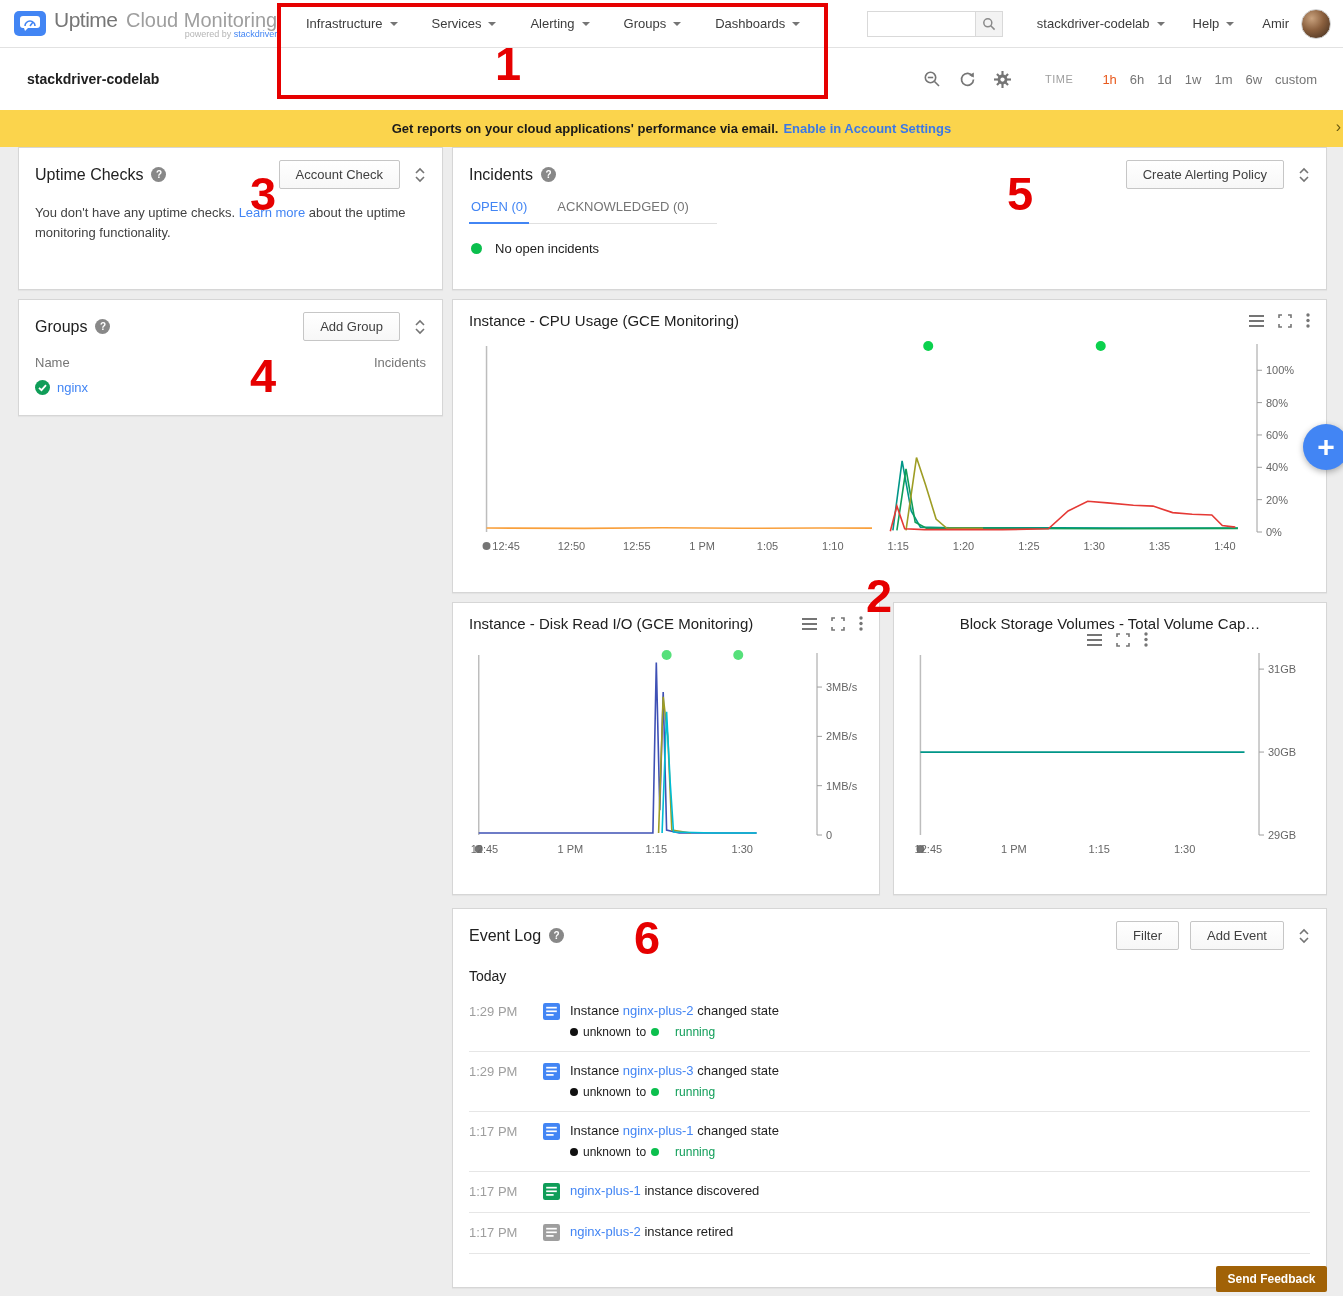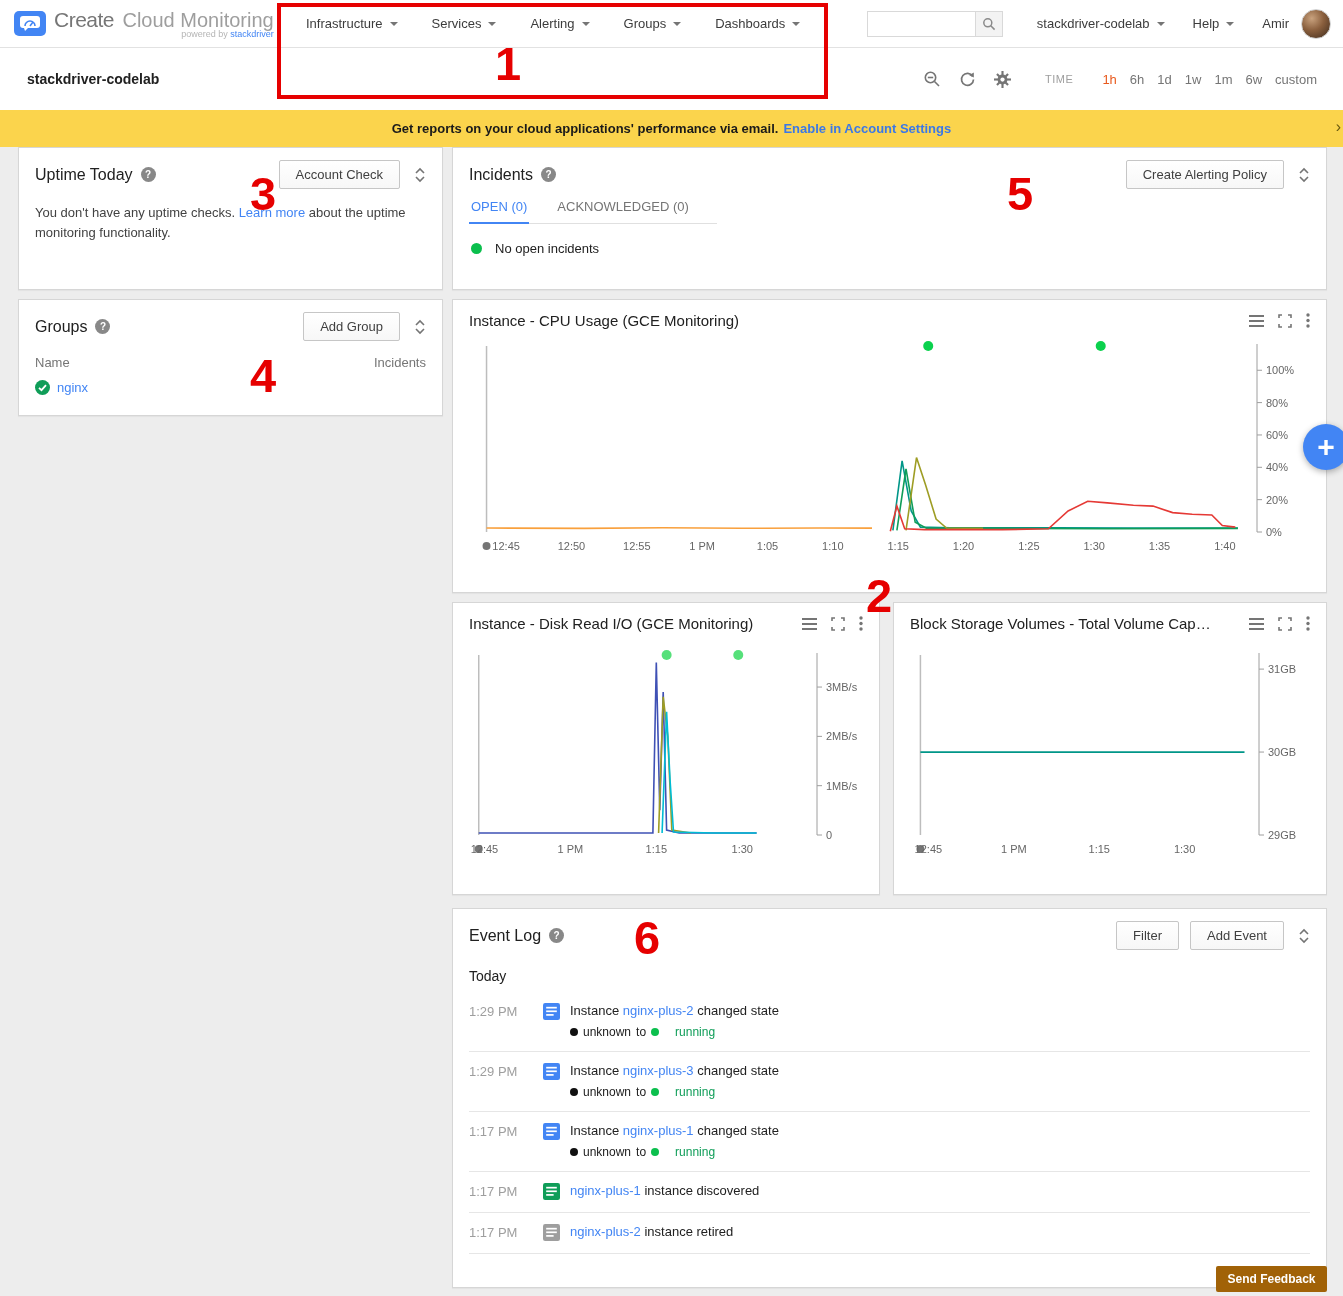--- a/index.html
+++ b/index.html
@@ -137,21 +137,21 @@
       <span class="brand-icon">
         <svg width="20" height="15" viewBox="0 0 20 15">
             <rect x="0" y="0" width="20" height="12" rx="3" fill="#fff"></rect>
             <path d="M5 10 A5 5 0 0 1 15 10" fill="none" stroke="#4285f4" stroke-width="1.6"></path>
             <line x1="10" y1="10" x2="13" y2="6" stroke="#4285f4" stroke-width="1.6"></line>
             <path d="M4 12 L8 12 L5 15 Z" fill="#fff"></path>
           </svg>
       </span>
       <div class="brand-text">
         <div class="brand-line">
-          <span class="brand-google">Create</span>
+          <span class="brand-google">Uptime</span>
           <span class="brand-product">Cloud Monitoring</span>
         </div>
         <div class="brand-powered">
           <span>powered by</span>
           <span class="sd">stackdriver</span>
         </div>
       </div>
     </div>
 
     <nav class="mainnav">
@@ -243,21 +243,21 @@
 
   <div class="banner">
     <span class="banner-text">Get reports on your cloud applications' performance via email.</span>
     <a class="banner-link">Enable in Account Settings</a>
     <span class="banner-chev">›</span>
   </div>
 
   <div class="card" id="uptime-card">
     <div class="card-head">
       <span class="card-title">
-        <span>Uptime Today</span>
+        <span>Uptime Checks</span>
         <span class="qmark">?</span>
       </span>
       <div class="head-spacer"></div>
       <button class="btn">Account Check</button>
       <span class="collapse-ic">
         <svg width="12" height="16" viewBox="0 0 12 16" fill="none" stroke="#757575" stroke-width="1.6">
             <path d="M2 6 L6 2 L10 6"></path>
             <path d="M2 10 L6 14 L10 10"></path>
           </svg>
       </span>
@@ -436,21 +436,21 @@
         <text x="288.2542372881356" y="206" class="mid">1:30</text>
         <polyline points="24.7,186.0 133.6,186.0 198.9,186.0 202.3,15.4 205.8,163.3 209.2,45.0 212.6,183.1 225.2,186.0 302.6,186.0" fill="none" stroke="#3f51b5" stroke-width="1.6"></polyline>
         <polyline points="204.6,186.0 209.2,49.9 213.8,89.4 217.8,183.1 236.7,186.0" fill="none" stroke="#9e9d24" stroke-width="1.6"></polyline>
         <polyline points="208.1,186.0 212.6,64.7 216.1,133.8 219.5,185.0 259.6,186.0 302.6,186.0" fill="none" stroke="#00bcd4" stroke-width="1.6"></polyline>
         <circle cx="212.63389830508473" cy="8" r="5" fill="#56e07a"></circle>
         <circle cx="284.2440677966101" cy="8" r="5" fill="#56e07a"></circle>
       </svg>
   </div>
 
   <div class="card" id="block-card">
-    <div class="card-head" style="padding-bottom:4px;">
+    <div class="card-head" style="padding-bottom:4px;flex-direction:column;">
       <span class="card-title small" style="max-width:310px;">Block Storage Volumes - Total Volume Cap…</span>
       <div class="head-spacer"></div>
       <div class="chart-icons">
         <span class="cic">
             <svg width="15" height="12" viewBox="0 0 15 12">
               <rect y="0" width="15" height="2" fill="#757575"></rect>
               <rect y="5" width="15" height="2" fill="#757575"></rect>
               <rect y="10" width="15" height="2" fill="#757575"></rect>
             </svg>
           </span>

